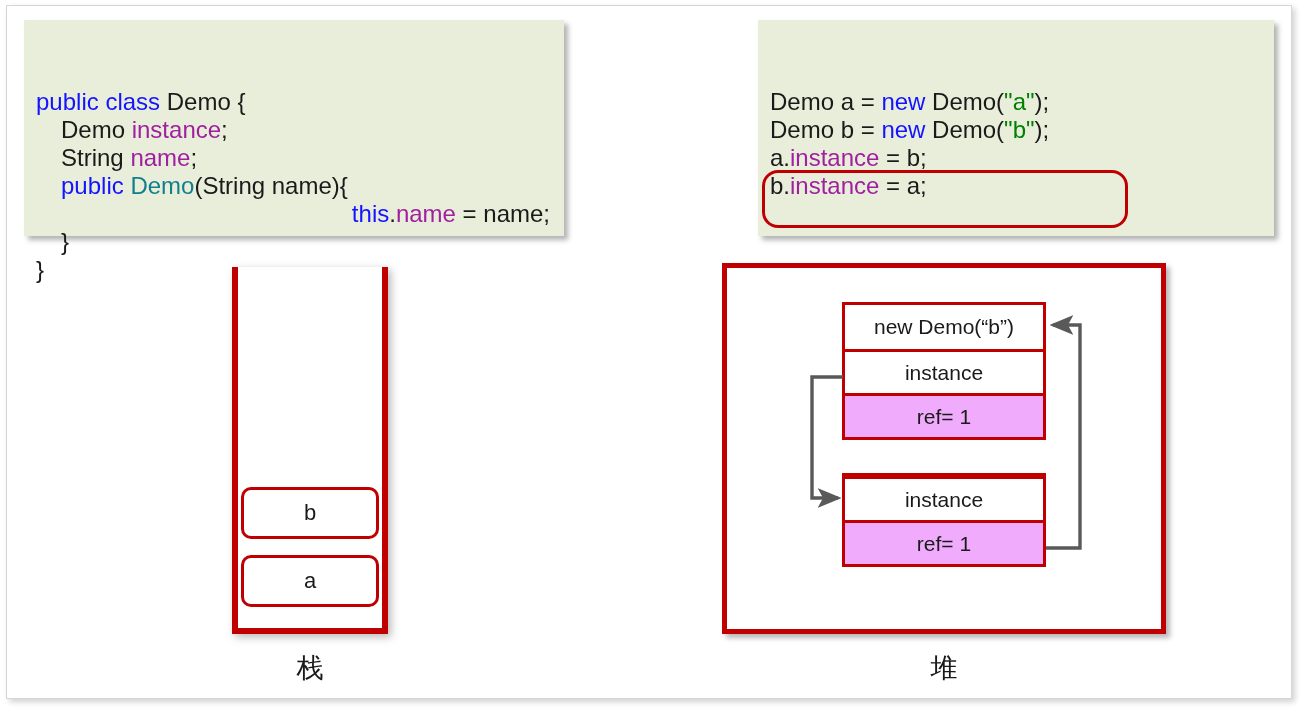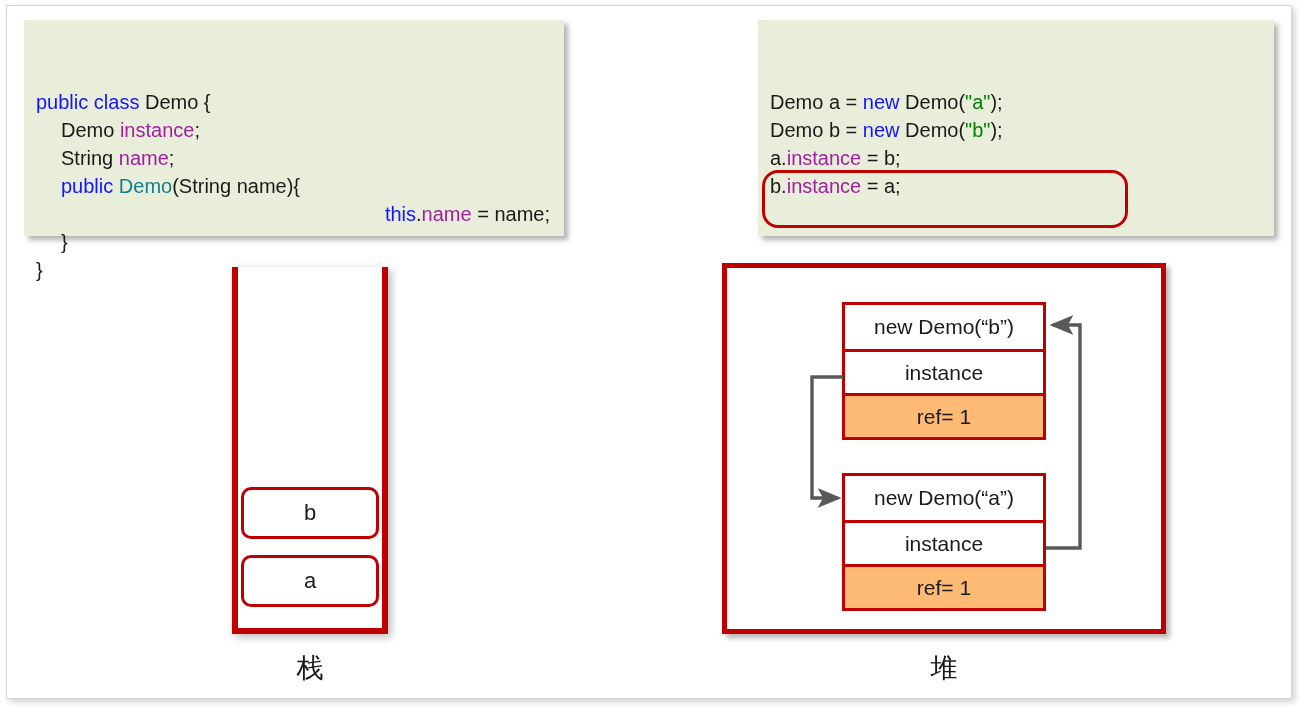--- a/index.html
+++ b/index.html
@@ -30,21 +30,21 @@
     box-sizing: border-box;
   }
 
   
   .code-panel {
     position: absolute;
     background: #e9eedb;
     box-shadow: 4px 4px 5px rgba(0,0,0,0.30);
     box-sizing: border-box;
     padding: 12px 14px 10px 12px;
-    font-size: 20px;
+    font-size: 24px;
     line-height: 28px;
     color: #1a1a1a;
     white-space: pre;
   }
   #code-left {
     left: 24px;
     top: 20px;
     width: 540px;
     height: 216px;
   }
@@ -164,21 +164,21 @@
     align-items: center;
     justify-content: center;
     font-size: 21px;
     color: #1a1a1a;
     box-sizing: border-box;
     background: #ffffff;
   }
   .obj-cell.mid   { border-top: 3.5px solid #c00000; }
   .obj-cell.refc  {
     border-top: 3.5px solid #c00000;
-    background: #fdba74;
+    background: #f0abfc;
   }
 
   #heap-label {
     position: absolute;
     left: 722px;
     top: 650px;
     width: 444px;
     text-align: center;
     font-size: 27px;
     color: #1a1a1a;
@@ -221,21 +221,20 @@
 
   <div id="heap-box"></div>
 
   <div class="obj-box" id="obj-b">
     <div class="obj-cell">new Demo(“b”)</div>
     <div class="obj-cell mid">instance</div>
     <div class="obj-cell refc">ref= 1</div>
   </div>
 
   <div class="obj-box" id="obj-a">
-    <div class="obj-cell">new Demo(“a”)</div>
     <div class="obj-cell mid">instance</div>
     <div class="obj-cell refc">ref= 1</div>
   </div>
 
   <div id="heap-label">堆</div>
 
   <svg id="arrows" viewBox="0 0 1306 713">
     <defs>
       <marker id="arrowhead" markerWidth="7" markerHeight="7" refX="6" refY="3.5" orient="auto" markerUnits="strokeWidth">
         <path d="M0,0.6 L7,3.5 L0,6.4 L1.6,3.5 Z" fill="#595959"></path>

